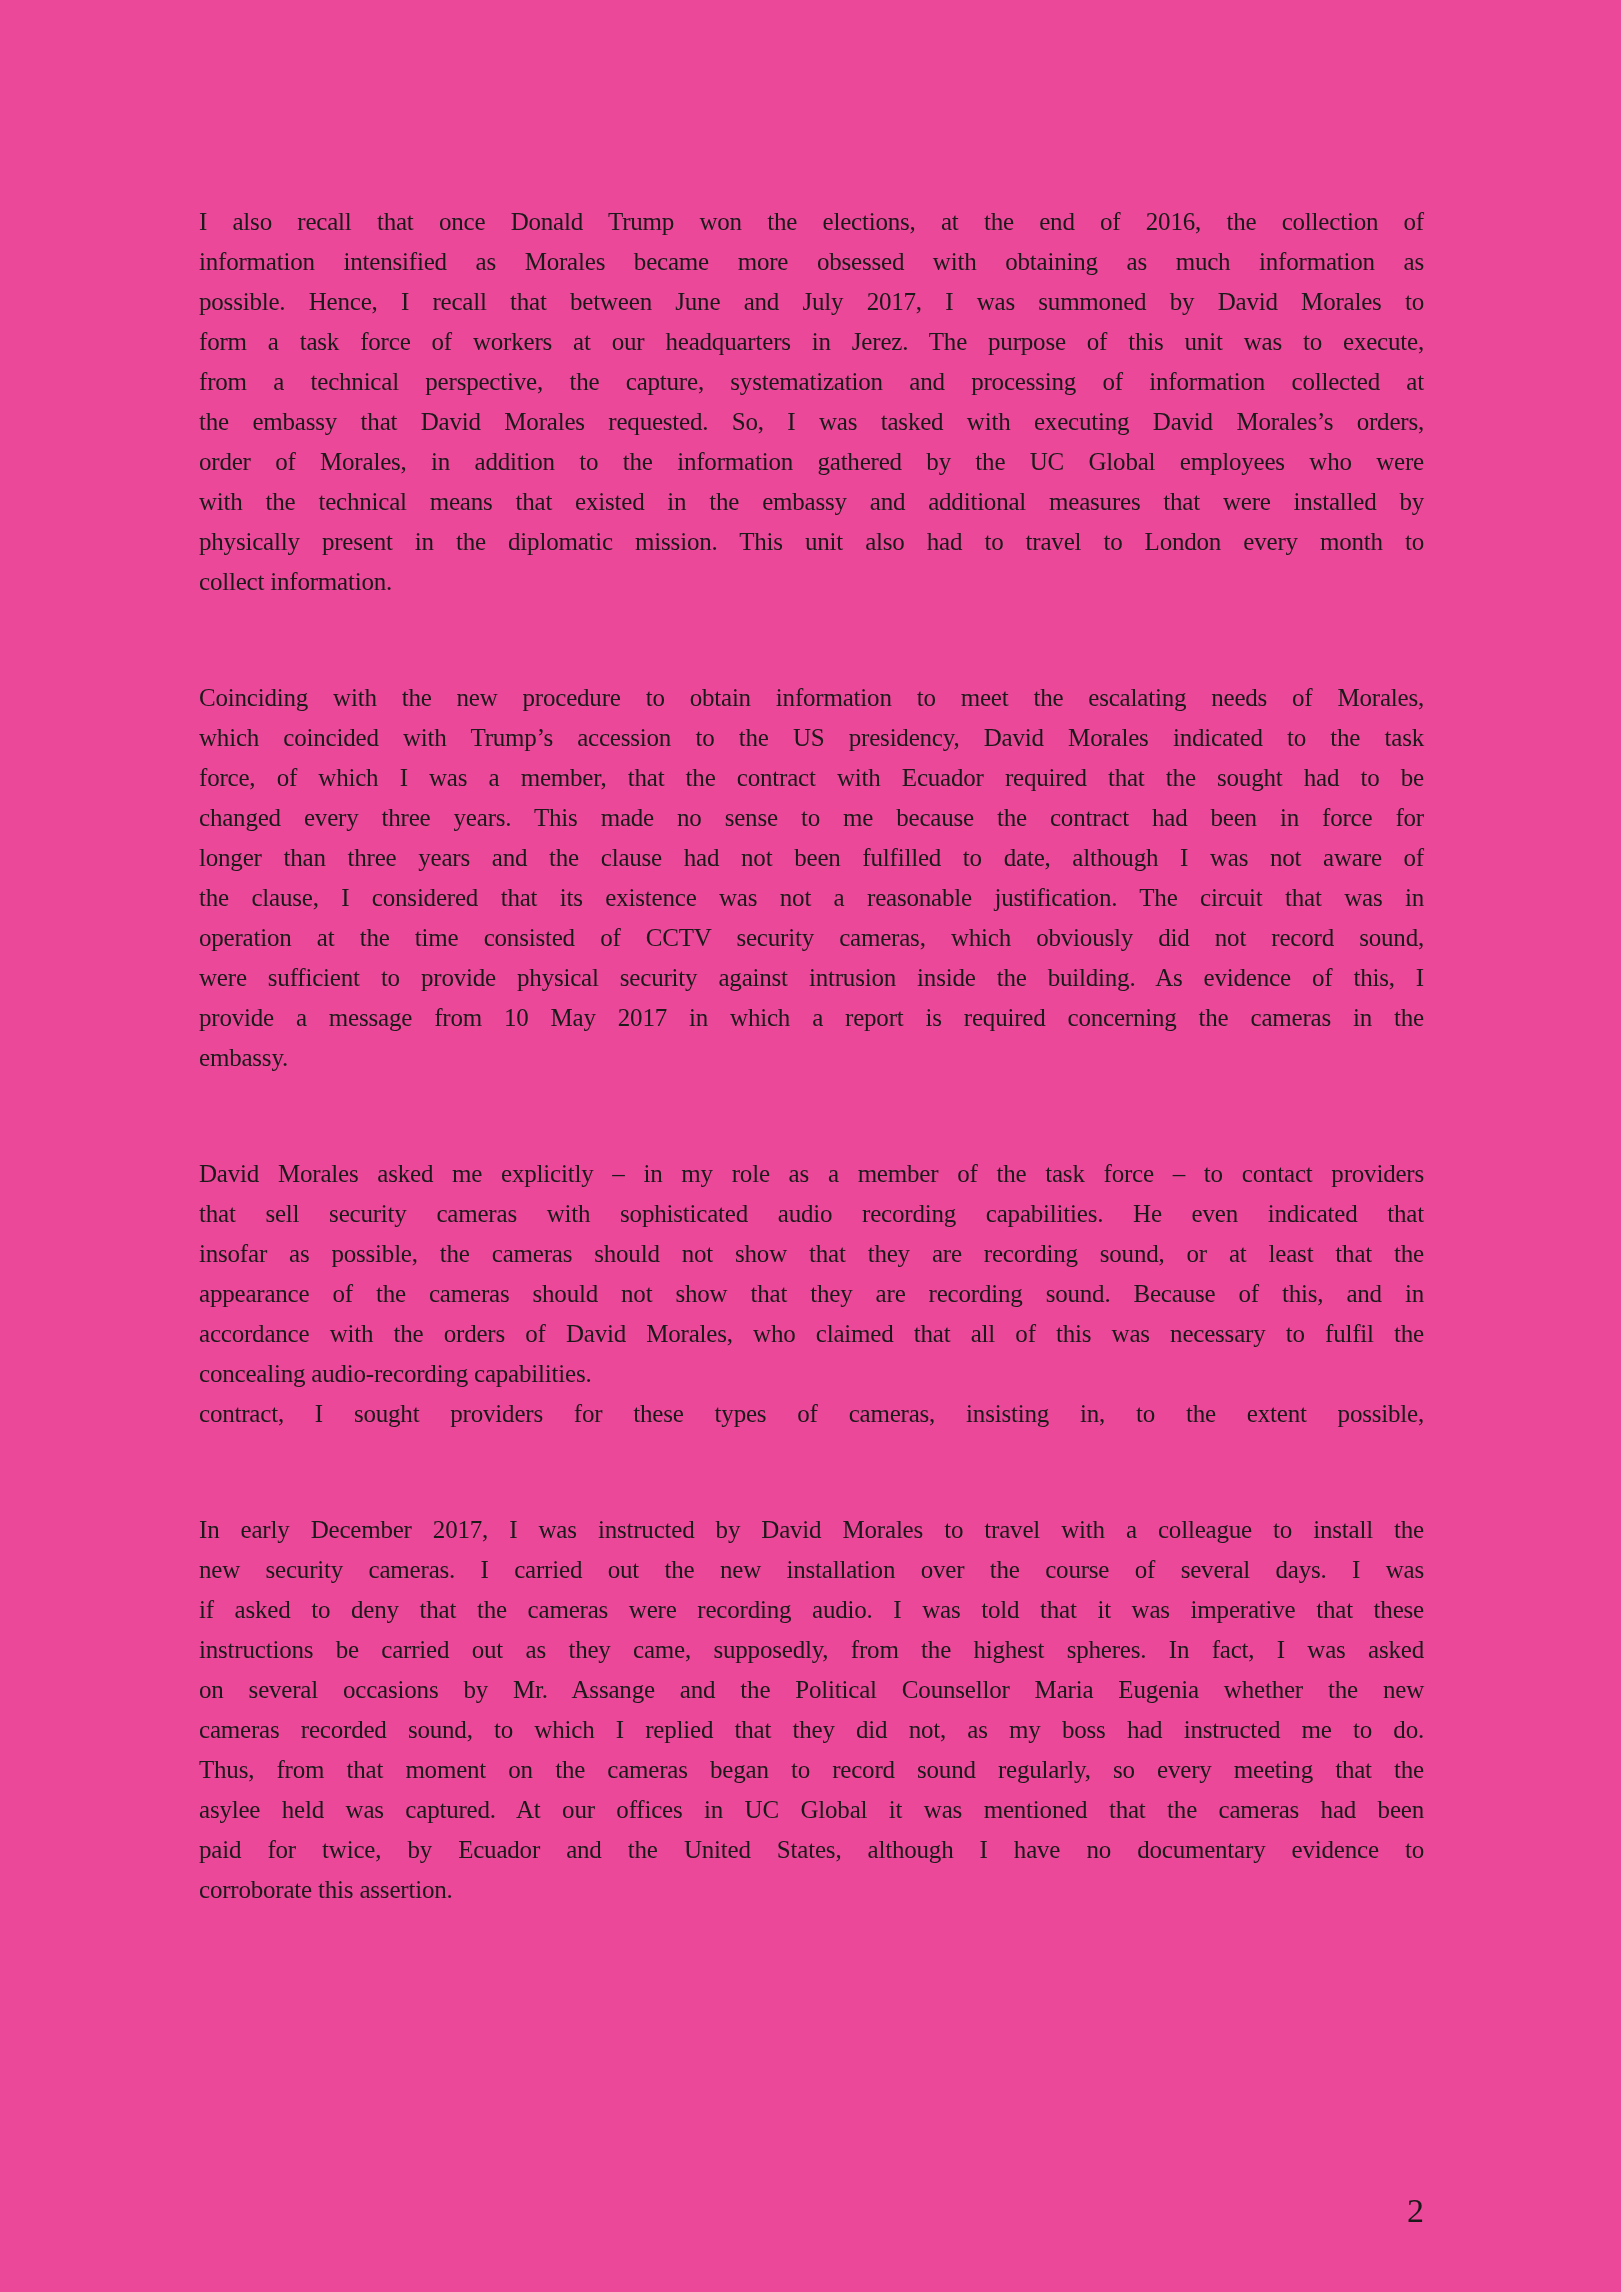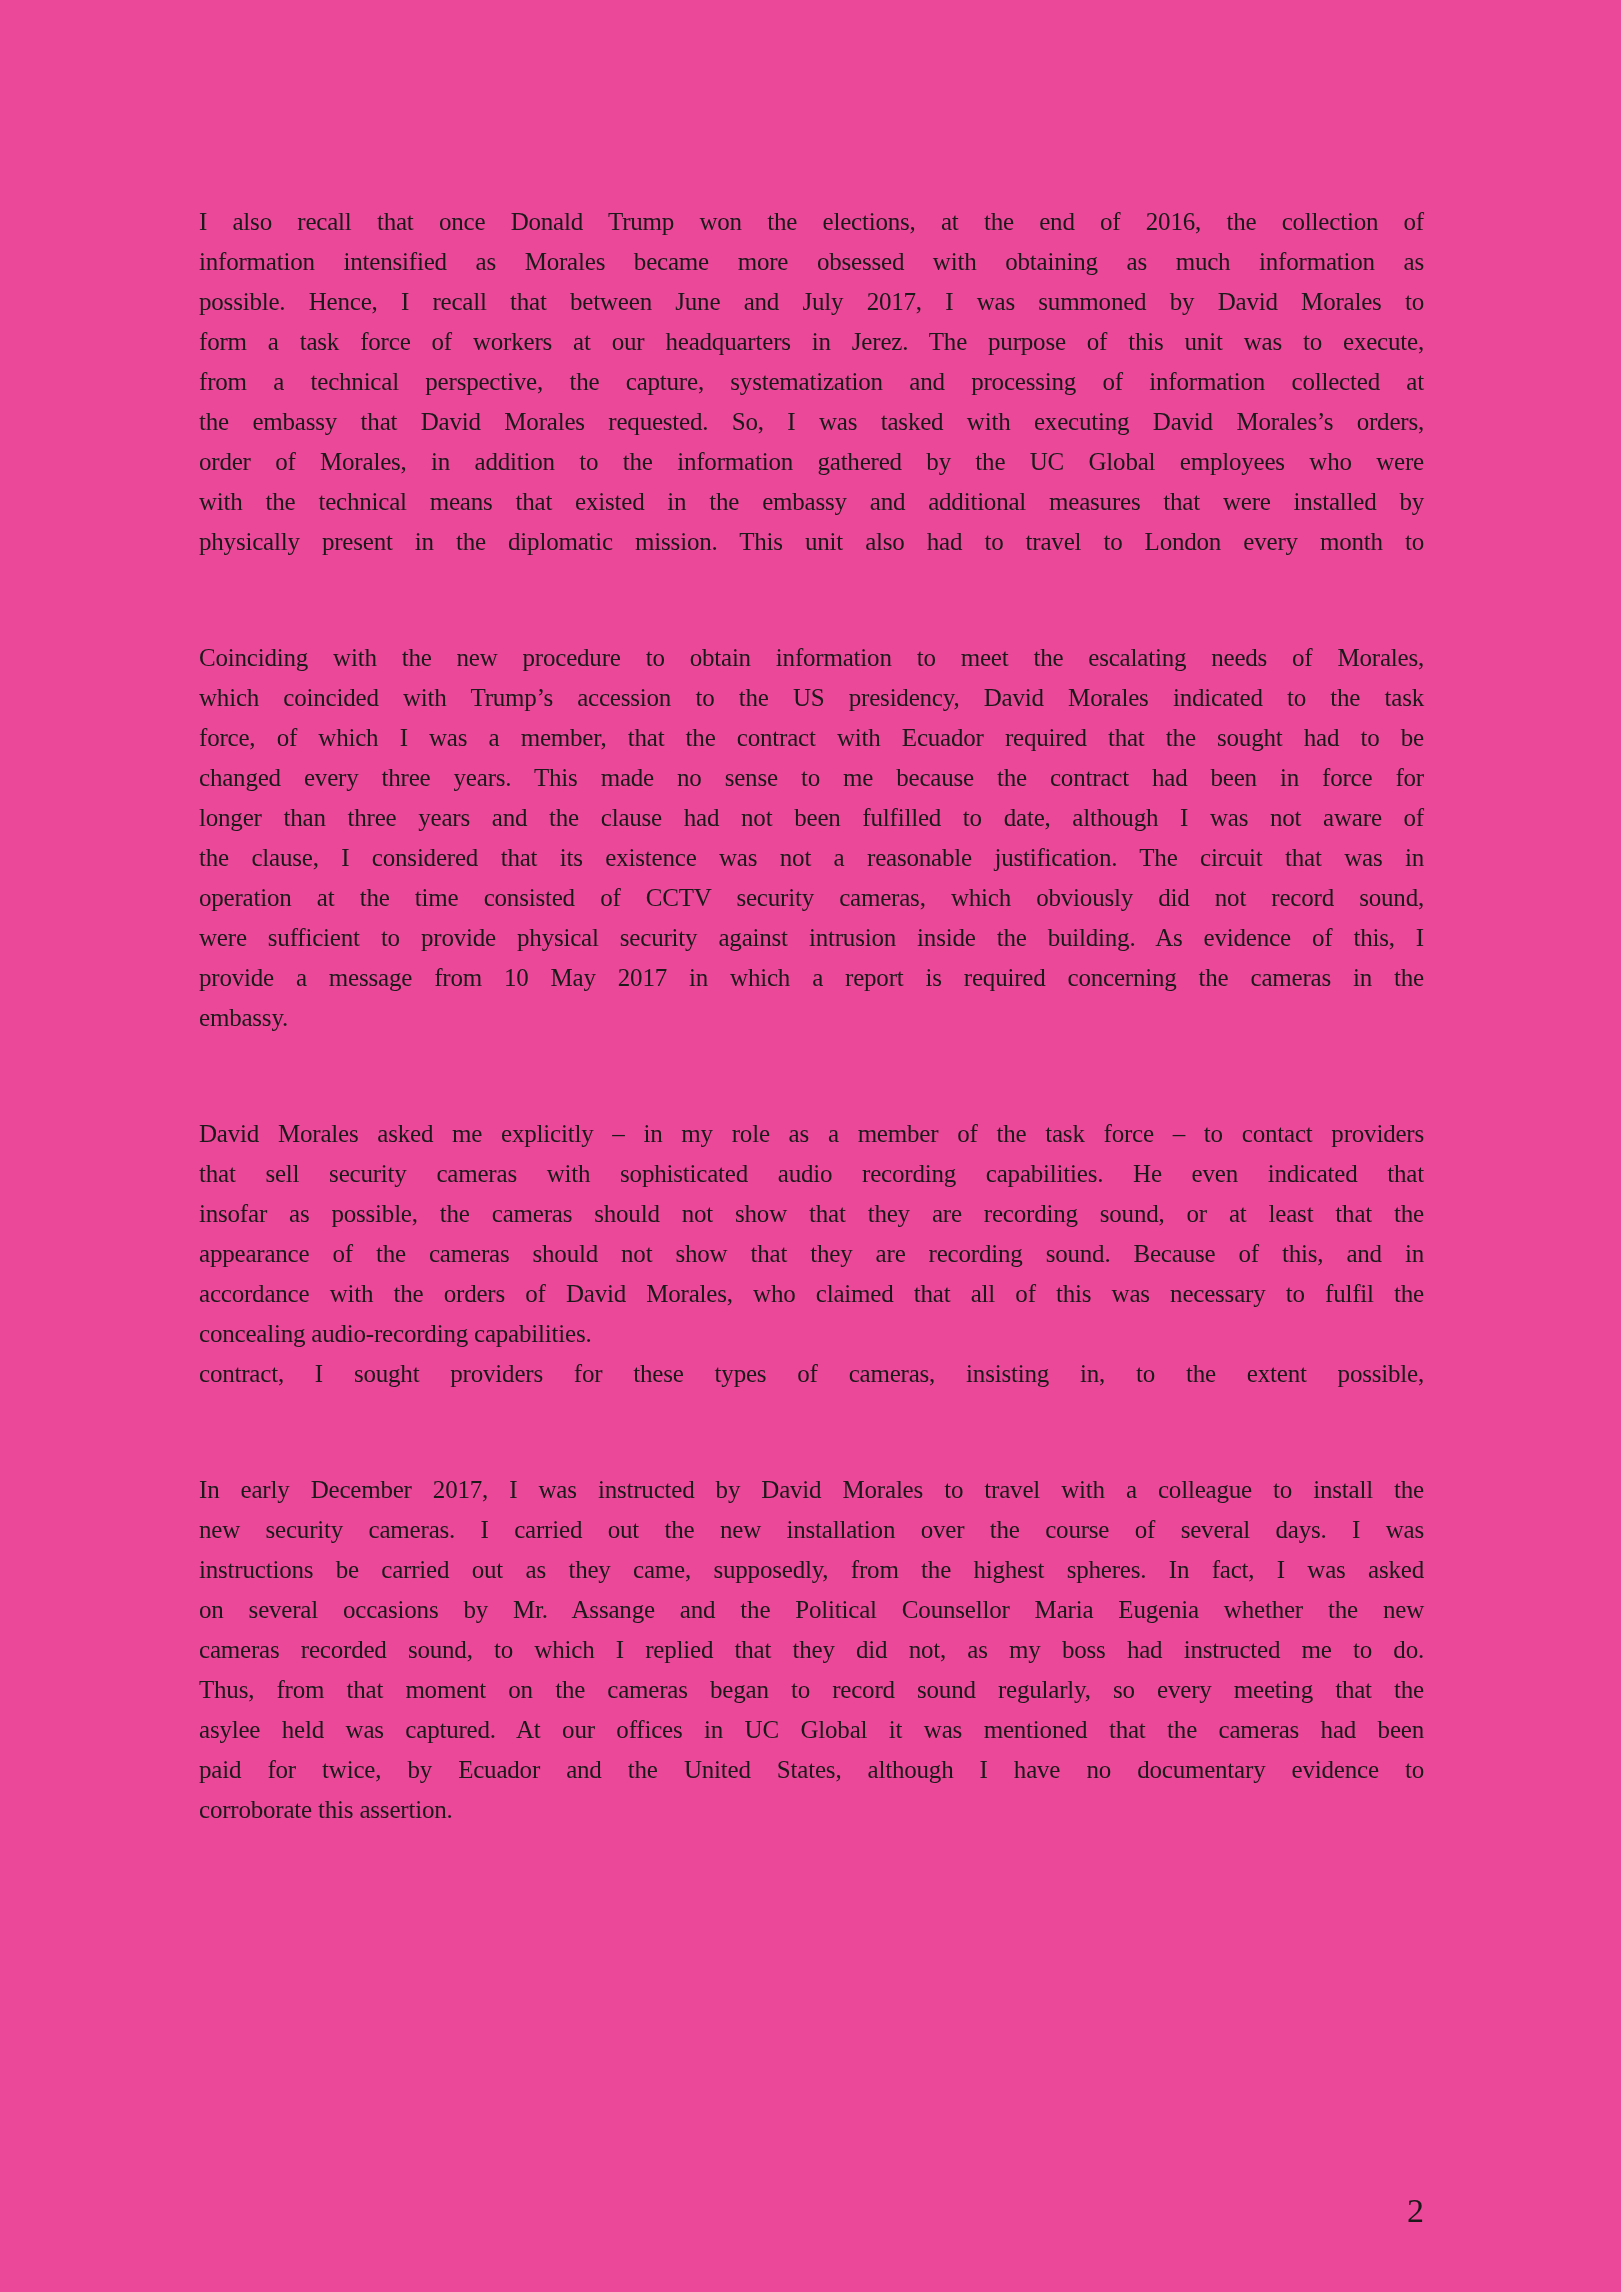--- a/index.html
+++ b/index.html
@@ -50,20 +50,21 @@
     <div class="paragraph">
       <div class="line">I also recall that once Donald Trump won the elections, at the end of 2016, the collection of</div>
       <div class="line">information intensified as Morales became more obsessed with obtaining as much information as</div>
       <div class="line">possible. Hence, I recall that between June and July 2017, I was summoned by David Morales to</div>
       <div class="line">form a task force of workers at our headquarters in Jerez. The purpose of this unit was to execute,</div>
       <div class="line">from a technical perspective, the capture, systematization and processing of information collected at</div>
       <div class="line">the embassy that David Morales requested. So, I was tasked with executing David Morales’s orders,</div>
       <div class="line">order of Morales, in addition to the information gathered by the UC Global employees who were</div>
       <div class="line">with the technical means that existed in the embassy and additional measures that were installed by</div>
       <div class="line">physically present in the diplomatic mission. This unit also had to travel to London every month to</div>
+      <div class="line last">collect information.</div>
     </div>
 
     <div class="paragraph">
       <div class="line">Coinciding with the new procedure to obtain information to meet the escalating needs of Morales,</div>
       <div class="line">which coincided with Trump’s accession to the US presidency, David Morales indicated to the task</div>
       <div class="line">force, of which I was a member,  that the contract with Ecuador required that the sought had to be</div>
       <div class="line">changed every three years. This made no sense to me because the contract had been in force for</div>
       <div class="line">longer than three years and the clause had not been fulfilled to date, although I was not aware of</div>
       <div class="line">the clause, I considered that its existence was not a reasonable justification. The circuit that was in</div>
       <div class="line">operation at the time consisted of CCTV security cameras, which obviously did not record sound,</div>
@@ -78,20 +79,21 @@
       <div class="line">insofar as possible, the cameras should not show that they are recording sound, or at least that the</div>
       <div class="line">appearance of the cameras should not show that they are recording sound. Because of this, and in</div>
       <div class="line">accordance with the orders of David Morales, who claimed that all of this was necessary to fulfil the</div>
       <div class="line last">concealing audio-recording capabilities.</div>
       <div class="line">contract, I sought providers for these types of cameras, insisting in, to the extent possible,</div>
     </div>
 
     <div class="paragraph">
       <div class="line">In early December 2017, I was instructed by David Morales to travel with a colleague to install the</div>
       <div class="line">new security cameras. I carried out the new installation over the course of several days. I was</div>
+      <div class="line">if asked to deny that the cameras were recording audio. I was told that it was imperative that these</div>
       <div class="line">instructions be carried out as they came, supposedly, from the highest spheres. In fact, I was asked</div>
       <div class="line">on several occasions by Mr. Assange and the Political Counsellor Maria Eugenia whether the new</div>
       <div class="line">cameras recorded sound, to which I replied that they did not, as my boss had instructed me to do.</div>
       <div class="line">Thus, from that moment on the cameras began to record sound regularly, so every meeting that the</div>
       <div class="line">asylee held was captured. At our offices in UC Global it was mentioned that the cameras had been</div>
       <div class="line">paid for twice, by Ecuador and the United States, although I have no documentary evidence to</div>
       <div class="line last">corroborate this assertion.</div>
     </div>
 
   </div>

